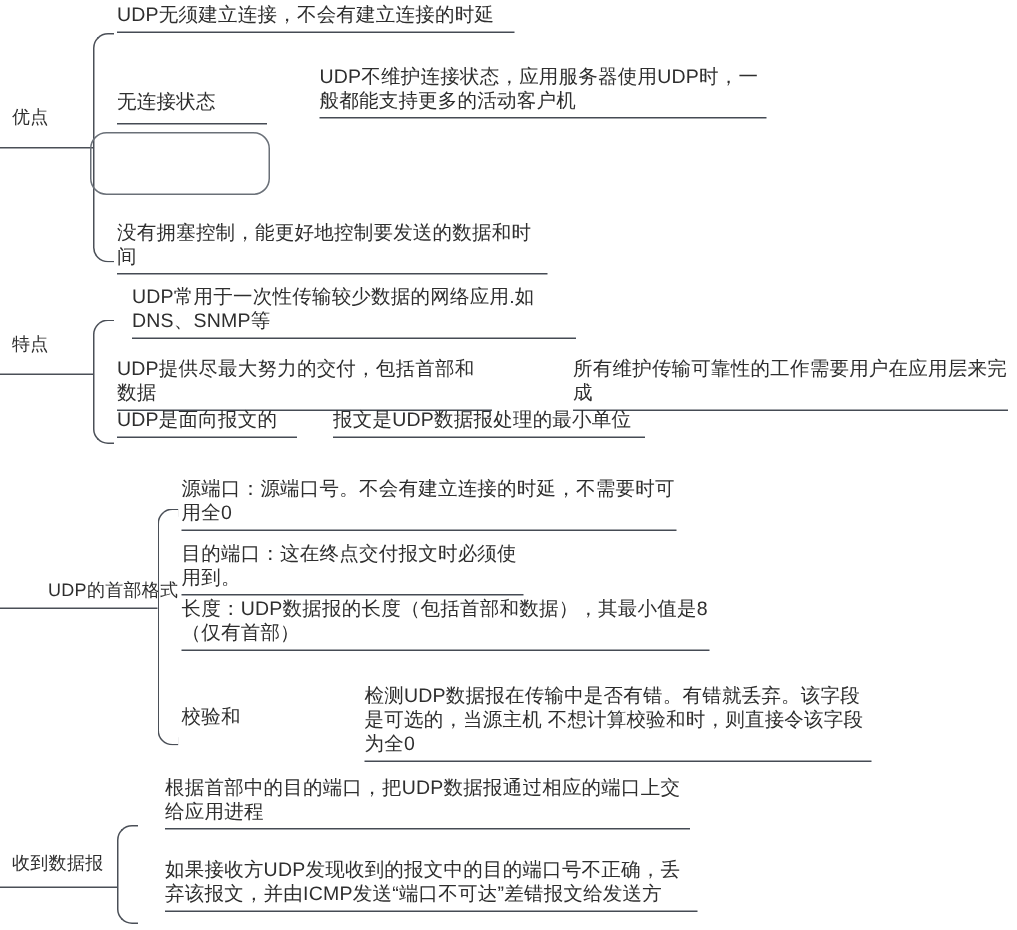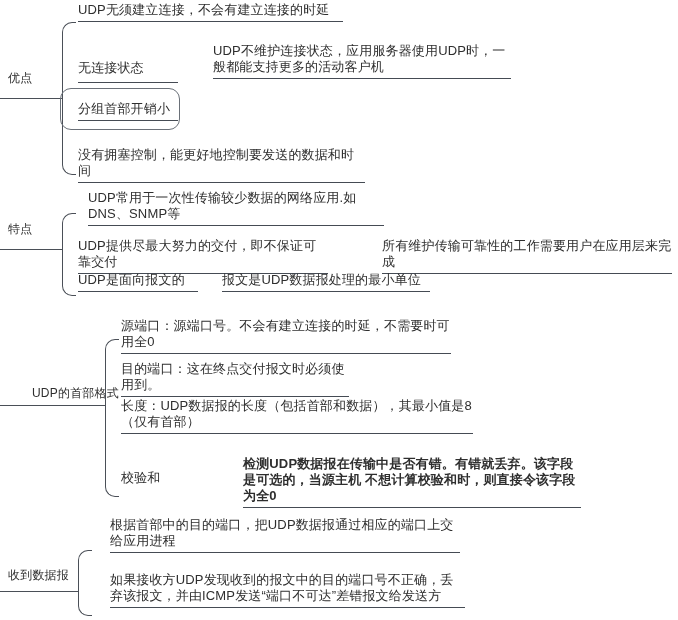--- a/index.html
+++ b/index.html
@@ -74,51 +74,50 @@
   <div class="branch-label" style="left:8px;top:71px;">优点</div>
 
   <div class="bracket" style="left:62px;top:22px;width:14px;height:153px;"></div>
 
   <div class="node" style="left:78px;top:2px;width:265px;">UDP无须建立连接，不会有建立连接的时延</div>
 
   <div class="node nb" style="left:78px;top:60px;width:100px;">无连接状态</div>
   <div class="abs" style="left:78px;top:82px;width:100px;height:0;border-top:1.4px solid #454b54;"></div>
   <div class="node" style="left:188px;top:43px;width:298px;margin-left:25px;">UDP不维护连接状态，应用服务器使用UDP时，一般都能支持更多的活动客户机</div>
 
-  <div class="node" style="left:78px;top:101px;width:100px;">分组首部开销小</div>
   <div class="selection" style="left:60px;top:88px;width:120px;height:42px;"></div>
 
   <div class="node" style="left:78px;top:147px;width:287px;">没有拥塞控制，能更好地控制要发送的数据和时间</div>
 
   <div class="root-stem" style="left:0px;top:249px;width:62px;"></div>
   <div class="branch-label" style="left:8px;top:222px;">特点</div>
 
   <div class="bracket" style="left:62px;top:213px;width:14px;height:83px;"></div>
 
   <div class="node" style="left:88px;top:190px;width:296px;">UDP常用于一次性传输较少数据的网络应用.如DNS、SNMP等</div>
 
-  <div class="node" style="left:78px;top:238px;width:250px;">UDP提供尽最大努力的交付，即不保证可靠交付</div>
+  <div class="node" style="left:78px;top:238px;width:250px;">UDP提供尽最大努力的交付，包括首部和数据</div>
   <div class="node" style="left:382px;top:238px;width:290px;">所有维护传输可靠性的工作需要用户在应用层来完成</div>
 
   <div class="node" style="left:222px;top:272px;width:208px;">报文是UDP数据报处理的最小单位</div>
   <div class="node" style="left:78px;top:272px;width:120px;">UDP是面向报文的</div>
 
   <div class="root-stem" style="left:0px;top:405px;width:105px;"></div>
   <div class="branch-label" style="left:8px;top:386px;margin-left:24px;">UDP的首部格式</div>
 
   <div class="bracket" style="left:105px;top:339px;width:14px;height:158px;"></div>
 
   <div class="node" style="left:121px;top:318px;width:330px;">源端口：源端口号。不会有建立连接的时延，不需要时可用全0</div>
 
   <div class="node" style="left:121px;top:361px;width:228px;">目的端口：这在终点交付报文时必须使用到。</div>
 
   <div class="node" style="left:121px;top:398px;width:352px;">长度：UDP数据报的长度（包括首部和数据），其最小值是8（仅有首部）</div>
 
   <div class="node nb" style="left:121px;top:470px;width:70px;">校验和</div>
-  <div class="node" style="left:243px;top:456px;width:338px;font-weight:bold;">检测UDP数据报在传输中是否有错。有错就丢弃。该字段是可选的，当源主机 不想计算校验和时，则直接令该字段为全0</div>
+  <div class="node" style="left:243px;top:456px;width:338px;">检测UDP数据报在传输中是否有错。有错就丢弃。该字段是可选的，当源主机 不想计算校验和时，则直接令该字段为全0</div>
 
   <div class="root-stem" style="left:0px;top:591px;width:78px;"></div>
   <div class="branch-label" style="left:8px;top:568px;">收到数据报</div>
 
   <div class="bracket" style="left:78px;top:550px;width:14px;height:66px;"></div>
 
   <div class="node" style="left:110px;top:517px;width:350px;">根据首部中的目的端口，把UDP数据报通过相应的端口上交给应用进程</div>
 
   <div class="node" style="left:110px;top:572px;width:355px;">如果接收方UDP发现收到的报文中的目的端口号不正确，丢弃该报文，并由ICMP发送“端口不可达”差错报文给发送方</div>
 

